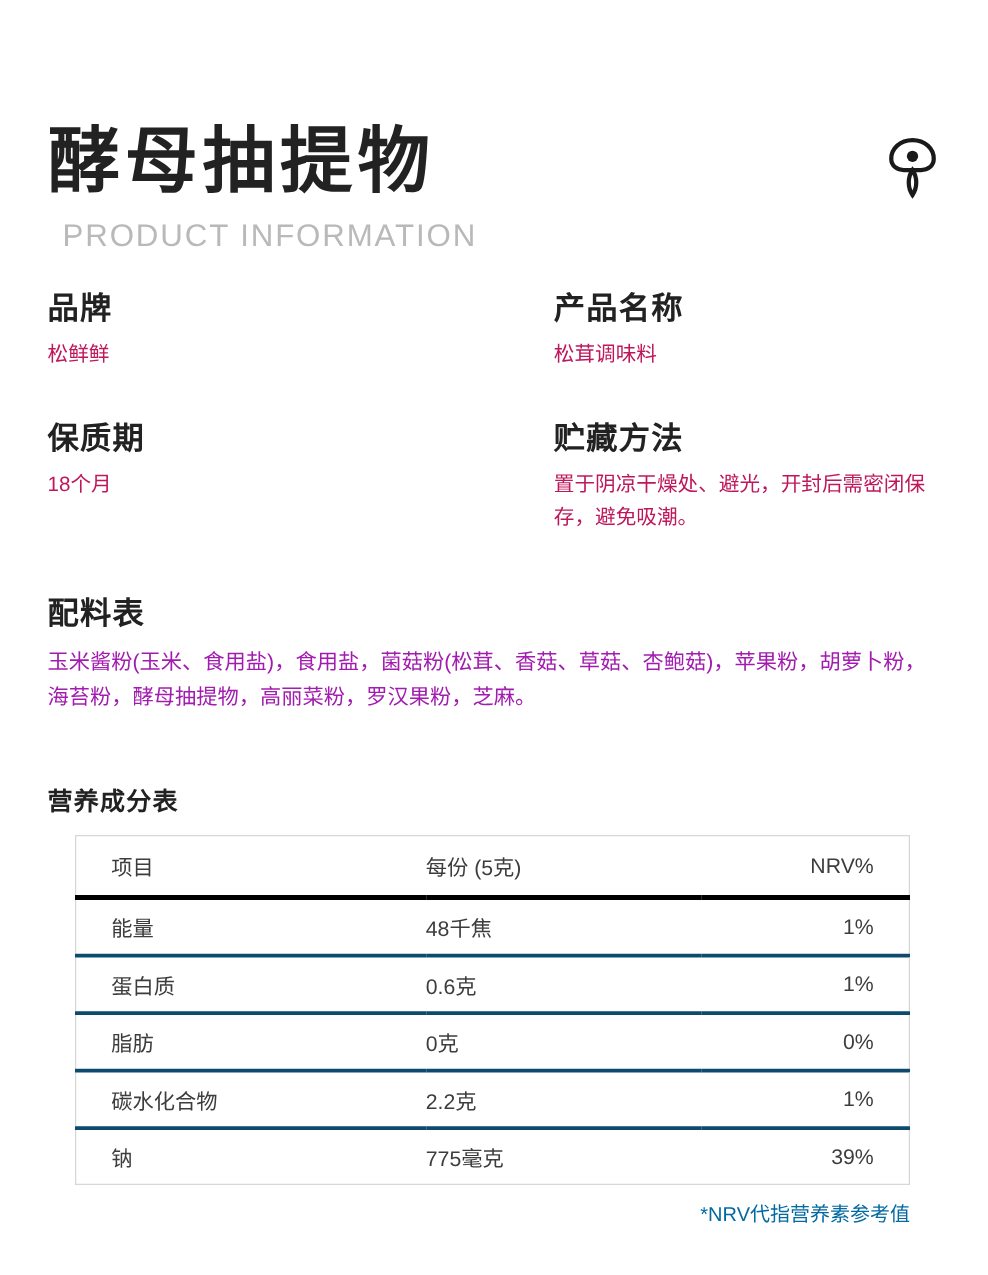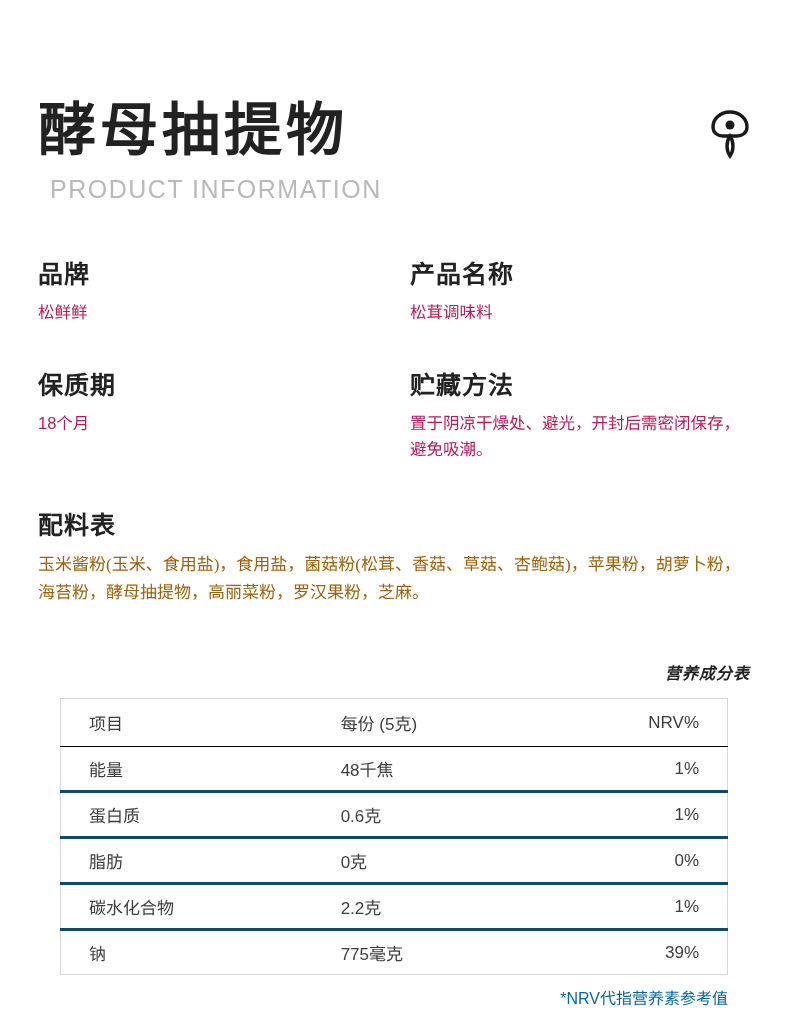--- a/index.html
+++ b/index.html
@@ -45,25 +45,26 @@
   .logo-mark {
     position: absolute;
     right: 0px;
     top: 10px;
     width: 40px;
     height: 52px;
   }
 
   
   .info-grid {
-    margin-top: 50px;
+    margin-top: 22px;
     display: grid;
     grid-template-columns: 372px 1fr;
     row-gap: 40px;
     column-gap: 0;
+    gap: 33px;
   }
   .field-label {
     font-size: 25px;
     font-weight: bold;
     color: #222222;
     letter-spacing: 1px;
     margin: 0 0 10px 0;
   }
   .field-value {
     font-size: 16.5px;
@@ -74,52 +75,50 @@
   }
 
   
   .ingredients {
     margin-top: 42px;
   }
   .ingredients .field-value {
     max-width: 720px;
     font-size: 17px;
     line-height: 1.7;
-    color: #a16207;
-    font-family: Liberation Serif, serif;
+    color: #a21caf;
   }
 
   
   .nutrition {
     margin-top: 52px;
   }
   .nutrition-title {
-    text-align: right;
-    font-size: 16px;
+    text-align: left;
+    font-size: 20px;
     font-weight: bold;
     color: #222222;
     letter-spacing: 1px;
     margin: 0 0 14px 0;
-    font-style: italic;
   }
   table.nutrition-table {
     width: 668px;
     margin: 0 auto;
     border-collapse: collapse;
     border: 1px solid #d7d7d7;
     font-size: 17px;
     color: #3d3d3d;
   }
   table.nutrition-table th,
   table.nutrition-table td {
     padding: 9px 0;
     font-weight: normal;
   }
   table.nutrition-table thead th {
-    border-bottom: 1px solid #000000;
+    border-bottom: 4px solid #000000;
     padding-top: 11px;
     padding-bottom: 11px;
   }
   .col-item   { width: 42%; text-align: left;  padding-left: 28px !important; }
   .col-serve  { width: 33%; text-align: left; }
   .col-nrv    { width: 25%; text-align: right; padding-right: 28px !important; }
   table.nutrition-table tbody tr td {
     border-top: 3px solid #0c4a6e;
   }
   table.nutrition-table tbody tr:first-child td {

